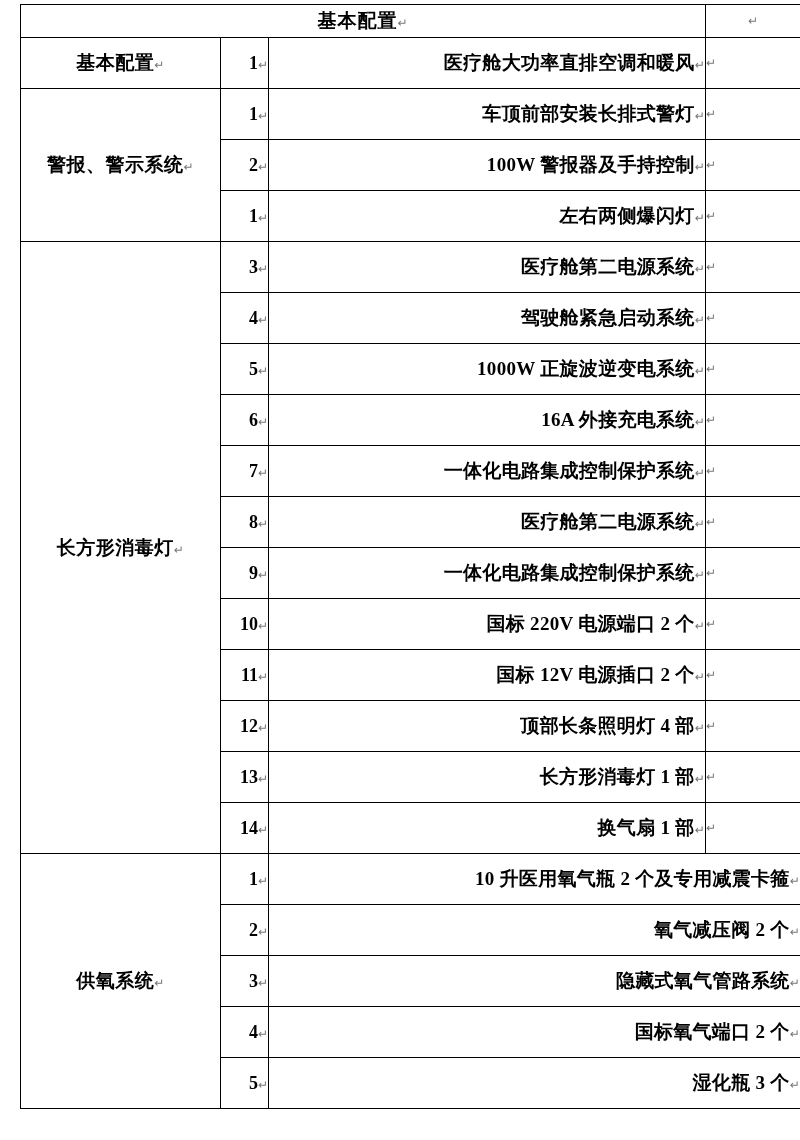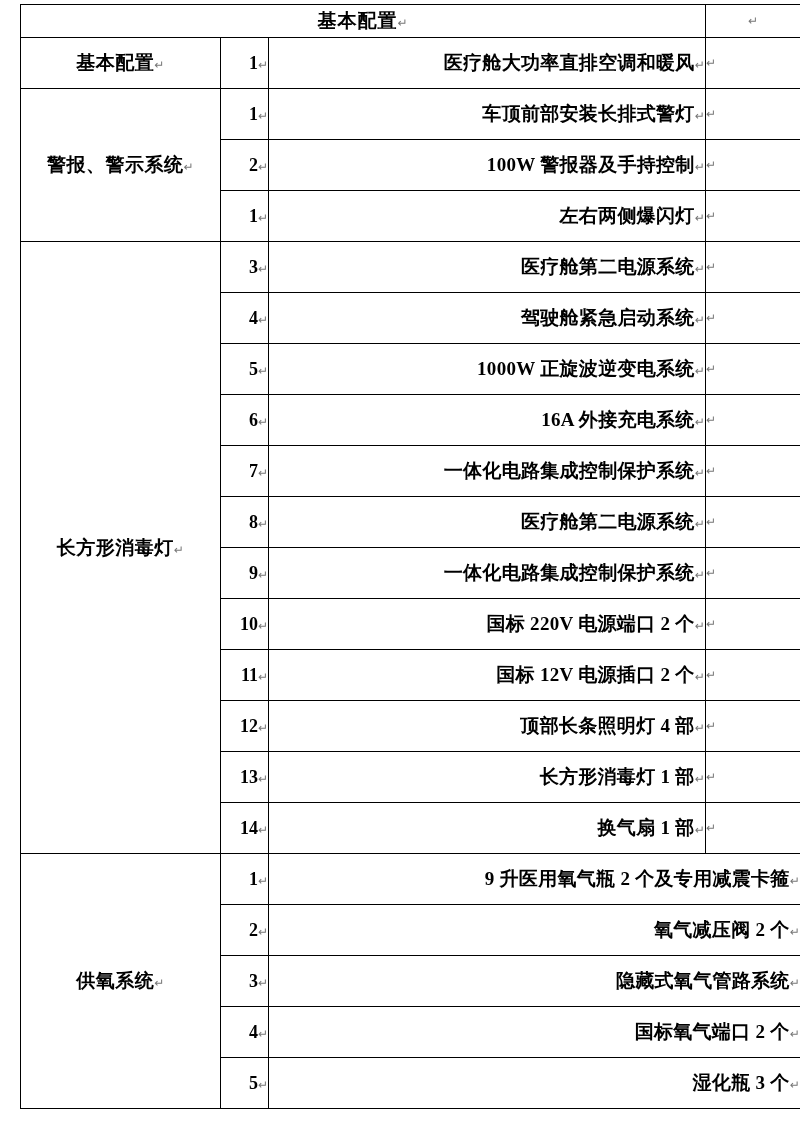--- a/index.html
+++ b/index.html
@@ -190,21 +190,21 @@
       </tr>
       <tr class="row">
         <td class="num-cell"><span>14</span><span class="inline-mark">↵</span></td>
         <td class="desc-cell"><span>换气扇 1 部</span><span class="inline-mark">↵</span></td>
         <td class="note-cell"><span class="pilcrow">↵</span></td>
       </tr>
 
       <tr class="row">
         <td class="group-cell" rowspan="5"><span>供氧系统</span><span class="inline-mark">↵</span></td>
         <td class="num-cell"><span>1</span><span class="inline-mark">↵</span></td>
-        <td class="desc-cell" colspan="2"><span>9 升医用氧气瓶 2 个及专用减震卡箍</span><span class="inline-mark">↵</span></td>
+        <td class="desc-cell" colspan="2"><span>10 升医用氧气瓶 2 个及专用减震卡箍</span><span class="inline-mark">↵</span></td>
       </tr>
       <tr class="row">
         <td class="num-cell"><span>2</span><span class="inline-mark">↵</span></td>
         <td class="desc-cell" colspan="2"><span>氧气减压阀 2 个</span><span class="inline-mark">↵</span></td>
       </tr>
       <tr class="row">
         <td class="num-cell"><span>3</span><span class="inline-mark">↵</span></td>
         <td class="desc-cell" colspan="2"><span>隐藏式氧气管路系统</span><span class="inline-mark">↵</span></td>
       </tr>
       <tr class="row">

